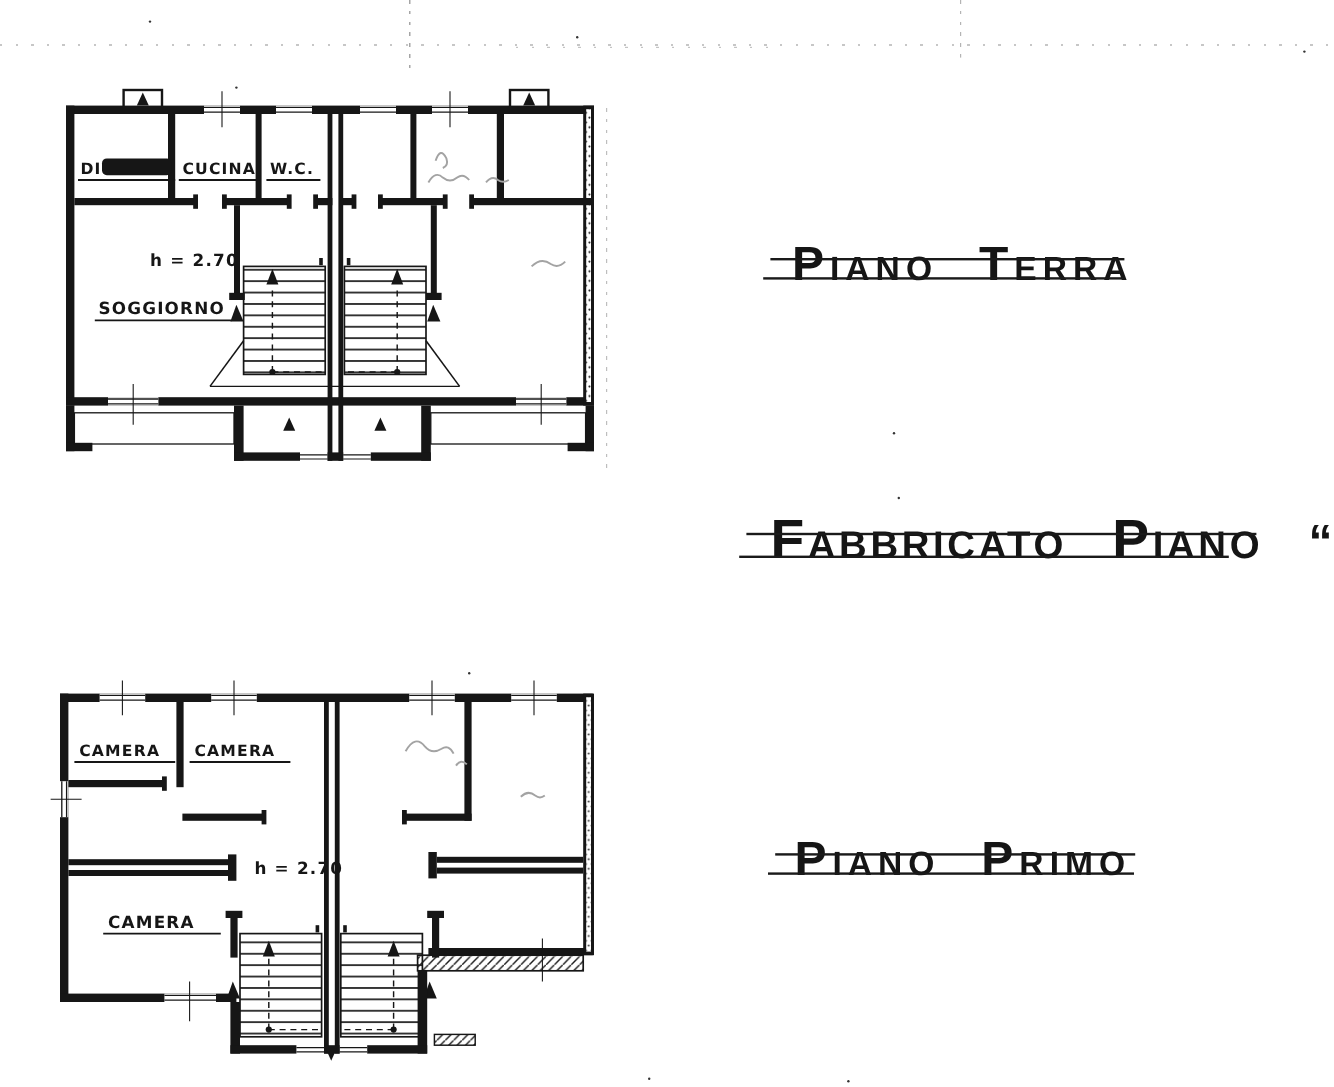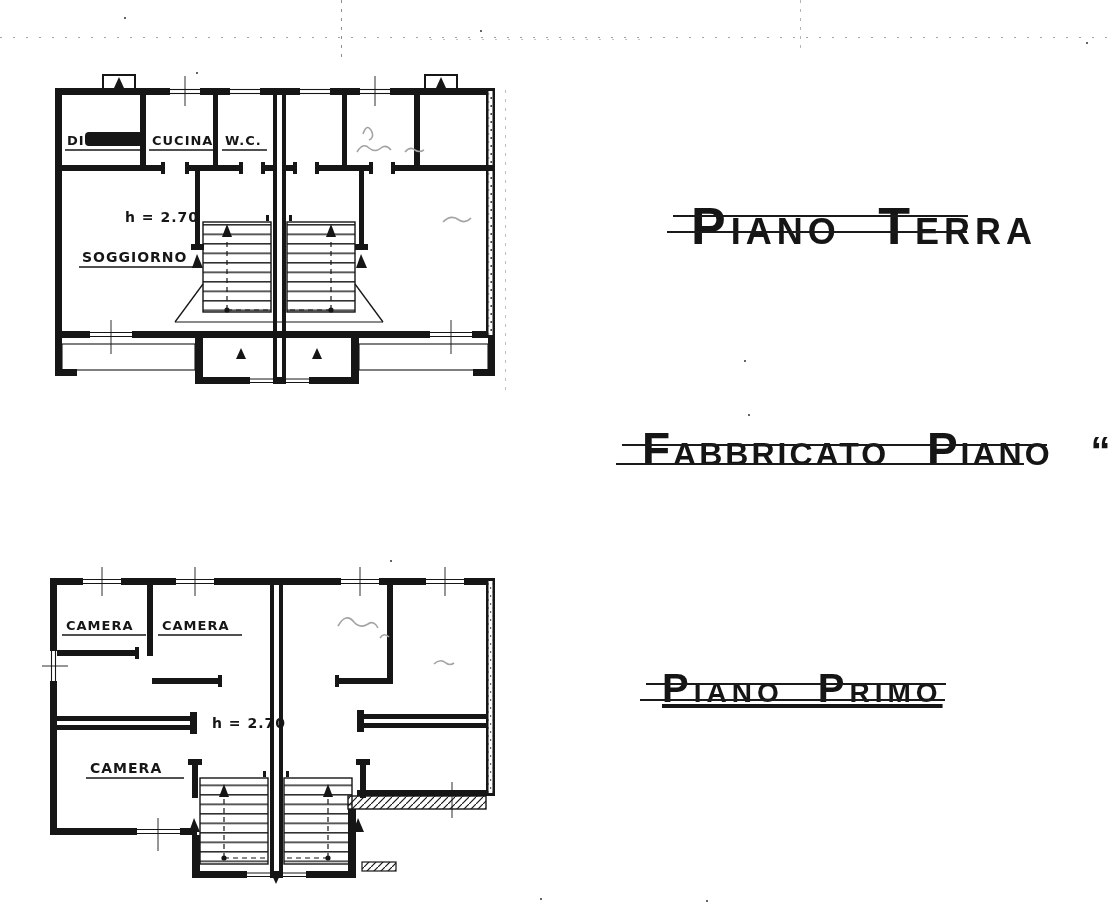--- a/index.html
+++ b/index.html
@@ -11,29 +11,29 @@
   .sheet{position:absolute;inset:0;}
 
   
   .title{
     position:absolute;white-space:nowrap;color:#151515;
     font-family:"Liberation Sans",sans-serif;
     font-weight:700;font-variant:small-caps;
     letter-spacing:5px;word-spacing:18px;line-height:1;
   }
   .title .rule{position:absolute;height:2px;background:#1a1a1a;}
-  .t1{left:660px;top:200px;font-size:52px;margin-left:31px;}
+  .t1{left:660px;top:200px;font-size:40px;}
   .t1 .rule.mid {left:-18px;top:15px;width:295px;}
   .t1 .rule.base{left:-24px;top:31px;width:300px;}
   .t2{left:642px;top:424px;font-size:46px;letter-spacing:3px;word-spacing:22px;}
   .t2 .rule.mid {left:-20px;top:20px;width:425px;}
   .t2 .rule.base{left:-26px;top:39px;width:408px;}
   .t2 .bq{font-size:40px;font-variant:normal;letter-spacing:0;}
   .t2 .bunit{font-size:56px;line-height:.8;}
-  .t3{left:662px;top:668px;font-size:40px;text-decoration:underline;}
+  .t3{left:662px;top:696px;font-size:40px;}
   .t3 .rule.mid {left:-16px;top:15px;width:300px;}
   .t3 .rule.base{left:-22px;top:31px;width:305px;}
 
   
   .noise-h{
     position:absolute;height:1px;opacity:.55;
     background:repeating-linear-gradient(90deg,#555 0 2px,transparent 2px 13px);
   }
   .noise-v{
     position:absolute;width:1px;opacity:.6;

